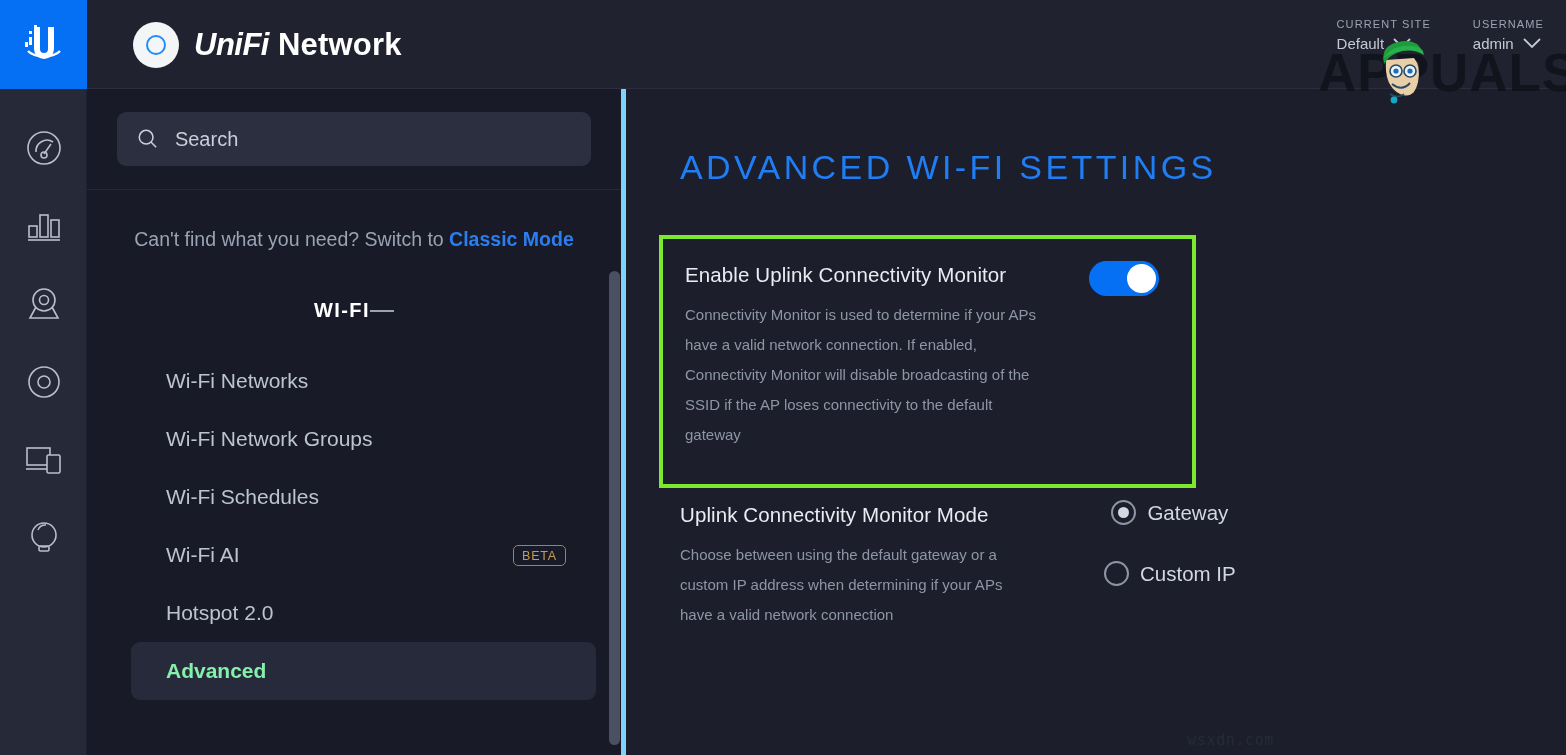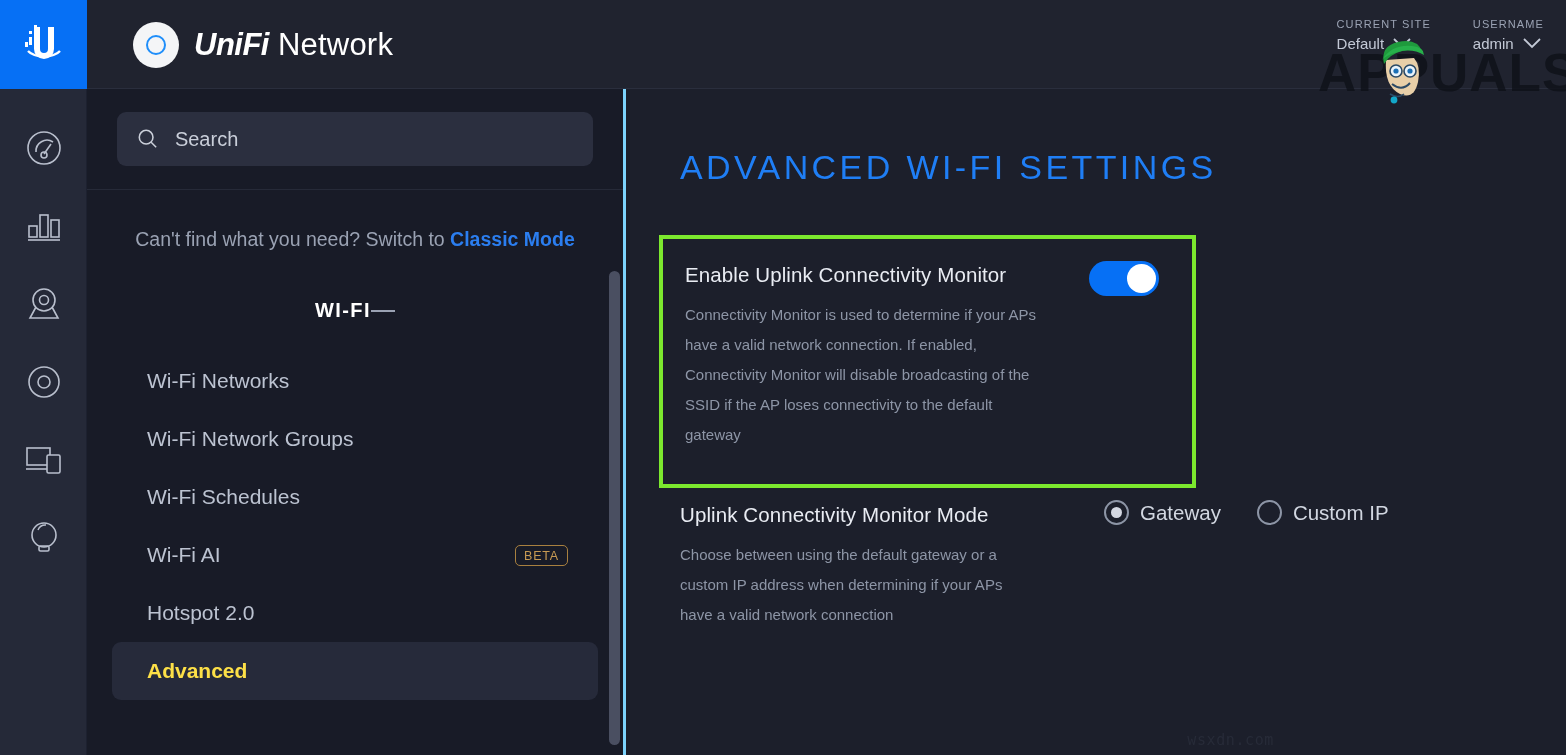--- a/index.html
+++ b/index.html
@@ -37,21 +37,21 @@
     border:2.5px solid #1f8efa;
   }
   .brand-text {
     font-size:31px; color:#ffffff; letter-spacing:0.2px;
     white-space:nowrap; display:flex; align-items:baseline;
   }
   .brand-unifi {
     font-style:italic; font-weight:bold; letter-spacing:-0.5px;
     position:relative;
   }
-  .brand-net { font-weight:400; margin-left:9px; }
+  .brand-net { font-weight:700; margin-left:9px; }
 
   .hdr-right {
     position:absolute; right:22px; top:18px;
     display:flex; gap:42px; align-items:flex-start;
   }
   .hdr-grp { display:flex; flex-direction:column; }
   .hdr-cap {
     font-size:11px; color:#9ba3b4; letter-spacing:1.1px;
     text-transform:uppercase; margin-bottom:5px;
   }
@@ -71,21 +71,21 @@
   .rail-item {
     width:87px; height:78px;
     display:flex; align-items:center; justify-content:center;
     cursor:pointer;
   }
 
   
   .sidebar {
     position:absolute; left:87px; top:89px; width:539px; height:666px;
     background:#181b27;
-    border-right:3px solid #7dd3fc;
+    border-right:5px solid #7dd3fc;
   }
   .search-wrap {
     height:101px; display:flex; align-items:center;
     padding:0 30px; border-bottom:1px solid #262a38;
   }
   .search-box {
     width:100%; height:54px; border-radius:9px; background:#2b2f3f;
     display:flex; align-items:center; gap:16px; padding:0 20px;
     cursor:text;
   }
@@ -106,29 +106,29 @@
     margin-top:48px; padding:0 30px 0 30px;
     display:flex; align-items:center; justify-content:center;
     cursor:pointer;
   }
   .group-title {
     font-size:20px; font-weight:bold; color:#ffffff;
     letter-spacing:1.4px;
   }
   .collapse-dash { width:24px; height:2px; background:#9aa2b3; display:block; }
 
-  .menu { margin-top:30px; padding:0 25px; }
+  .menu { margin-top:30px; padding:0 25px;margin-left:19px; }
   .menu-item {
     height:58px; border-radius:9px; padding:0 0 0 35px;
     display:flex; align-items:center; justify-content:space-between;
     cursor:pointer;
   }
   .menu-item .mlabel { font-size:21px; color:#bcc3d1; white-space:nowrap; }
   .menu-item.selected { background:#262a3a; }
-  .menu-item.selected .mlabel { color:#fde047; font-weight:bold; }
+  .menu-item.selected .mlabel { color:#86efac; font-weight:bold; }
   .beta {
     margin-right:30px; font-size:12.5px; letter-spacing:0.8px;
     color:#c79a53; border:1px solid #a8803f; border-radius:5px;
     padding:3px 8px 2px 8px;
   }
 
   .sb-scroll {
     position:absolute; left:522px; top:182px; width:11px; height:474px;
     border-radius:6px; background:#4a4f61; cursor:pointer;
   }
@@ -163,21 +163,21 @@
   }
   .toggle .knob {
     position:absolute; right:3px; top:3px;
     width:29px; height:29px; border-radius:50%; background:#ffffff;
   }
 
   .row2 { position:absolute; left:54px; top:414px; width:820px; }
   .row2 .row-title { font-size:20.5px; }
   .radios {
     position:absolute; left:424px; top:-3px;
-    display:flex; align-items:center; gap:36px;
+    display:flex; align-items:center; gap:36px;flex-direction:column;
   }
   .radio { display:flex; align-items:center; gap:11px; cursor:pointer; }
   .radio .rdot {
     width:25px; height:25px; border-radius:50%;
     border:2px solid #8d95a6; display:flex; align-items:center; justify-content:center;
     flex:none;
   }
   .radio.on .rdot i {
     width:11px; height:11px; border-radius:50%; background:#d4d8e2; display:block;
   }

